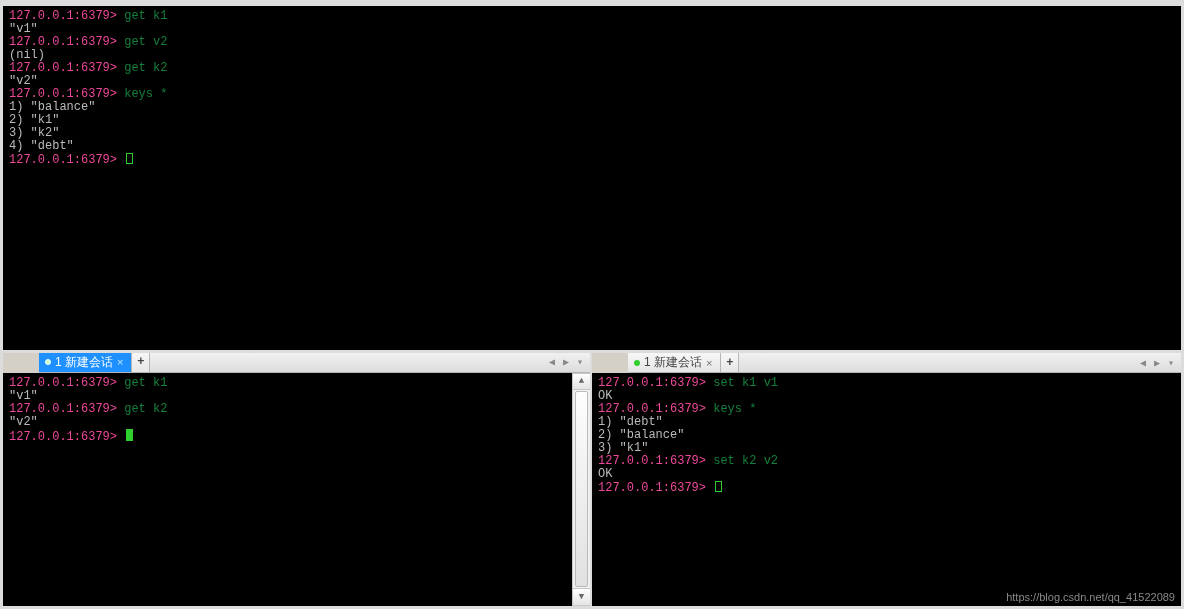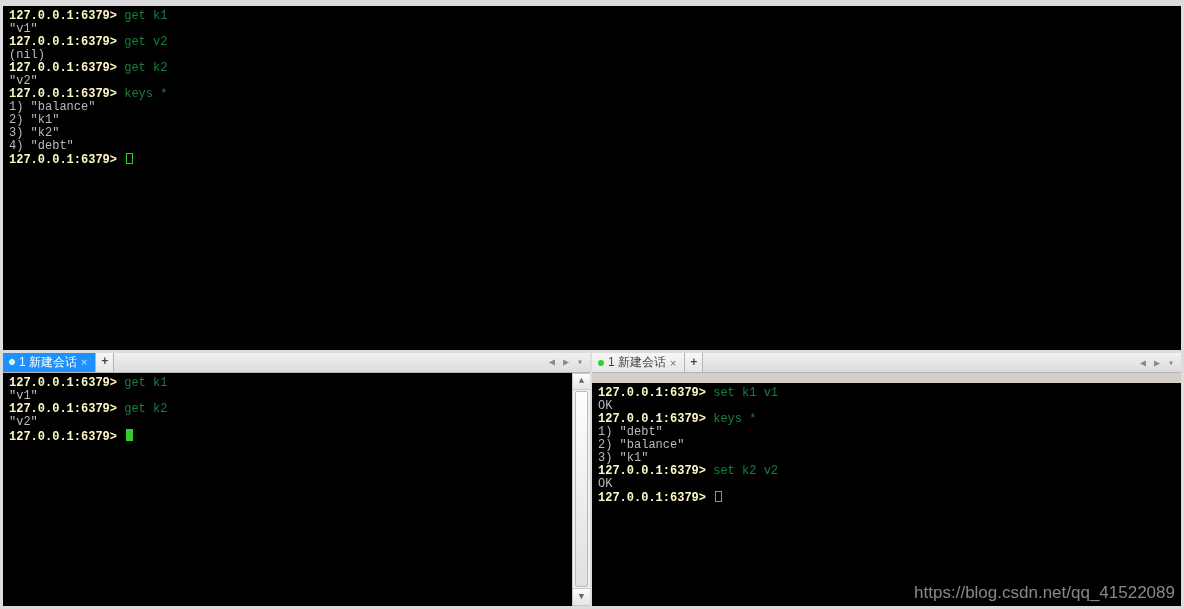--- a/index.html
+++ b/index.html
@@ -18,21 +18,21 @@
     position: relative;
     overflow: hidden;
   }
   .term-body {
     padding: 4px 6px;
     line-height: 13px;
     white-space: pre;
     font-size: 12px;
     font-family: "Consolas","Courier New",monospace;
   }
-  .prompt { color: #fef9c3; font-weight: bold; }
+  .prompt { color: #ec4899; }
   .cmd    { color: #15803d; }
   .out    { color: #bbb; }
   .cursor-hollow {
     display: inline-block;
     width: 7px; height: 11px;
     border: 1px solid #2ecf2e;
     margin-left: 2px;
     vertical-align: -1px;
   }
   .cursor-solid {
@@ -61,20 +61,21 @@
   .right-pane { flex: 1 1 50%; border-left: 0; }
 
   
   .tabstrip {
     height: 20px;
     background: linear-gradient(#f1f1f1,#dcdcdc);
     border-bottom: 1px solid #b5b5b5;
     display: flex;
     align-items: stretch;
     position: relative;
+    margin-left: 36px;
   }
   .tab {
     display: flex;
     align-items: center;
     gap: 4px;
     padding: 0 8px 0 6px;
     font-size: 12px;
     font-family: "Segoe UI","Tahoma",sans-serif;
     border-right: 1px solid #b5b5b5;
     cursor: pointer;
@@ -147,21 +148,21 @@
     border: 1px solid #bbb;
     border-radius: 2px;
     background: linear-gradient(#fefefe,#e0e0e0);
   }
 
   .watermark {
     position: absolute;
     right: 6px;
     bottom: 3px;
     font-family: "Segoe UI","Tahoma",sans-serif;
-    font-size: 17px;
+    font-size: 11px;
     color: #888;
     pointer-events: none;
   }
 
 </style>
 </head>
 <body>
 
 <div class="root">
 
@@ -227,21 +228,21 @@
         </div>
         <div class="addtab">
           <span>+</span>
         </div>
         <div class="tab-nav">
           <span>◀</span>
           <span>▶</span>
           <span>▾</span>
         </div>
       </div>
-      <div class="term-area" style="position:relative;margin-top:10px;">
+      <div class="term-area" style="position:relative;">
         <div class="term-body term-content"><span class="prompt">127.0.0.1:6379&gt; </span><span class="cmd">set k1 v1</span>
 <span class="out">OK</span>
 <span class="prompt">127.0.0.1:6379&gt; </span><span class="cmd">keys *</span>
 <span class="out">1) "debt"</span>
 <span class="out">2) "balance"</span>
 <span class="out">3) "k1"</span>
 <span class="prompt">127.0.0.1:6379&gt; </span><span class="cmd">set k2 v2</span>
 <span class="out">OK</span>
 <span class="prompt">127.0.0.1:6379&gt; </span><span class="cmd"></span><span class="cursor-hollow"></span>
 </div>

